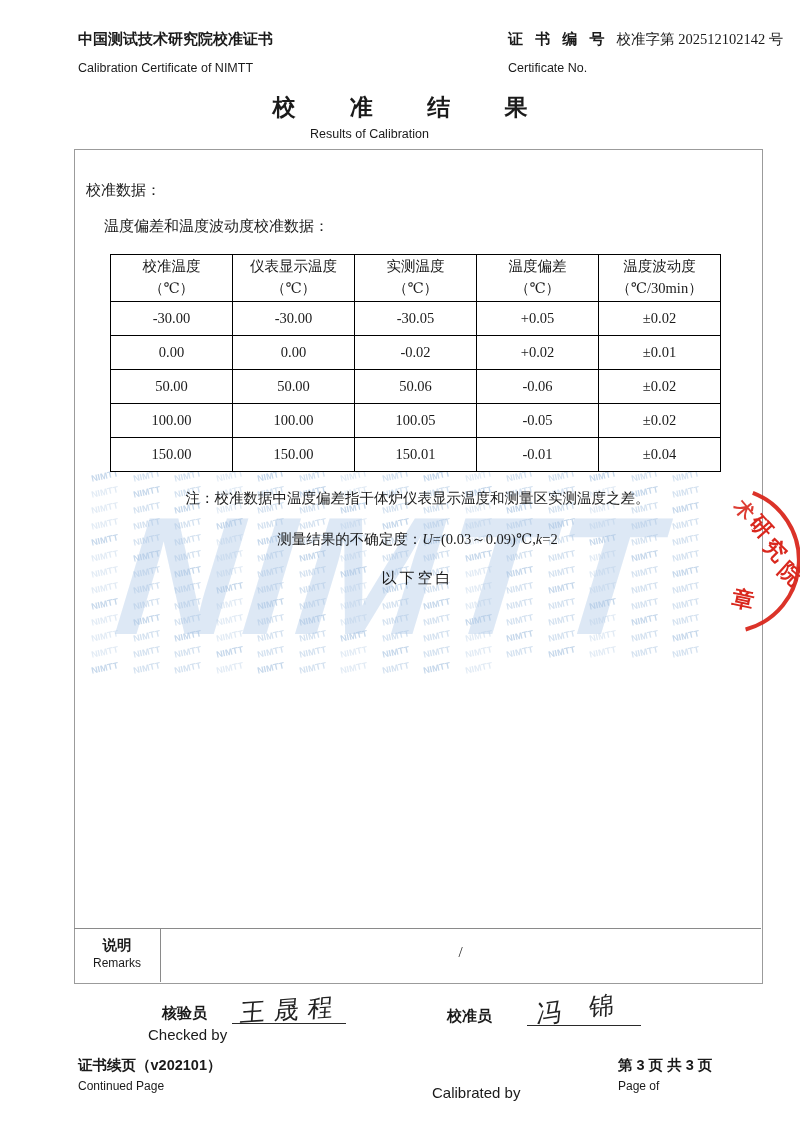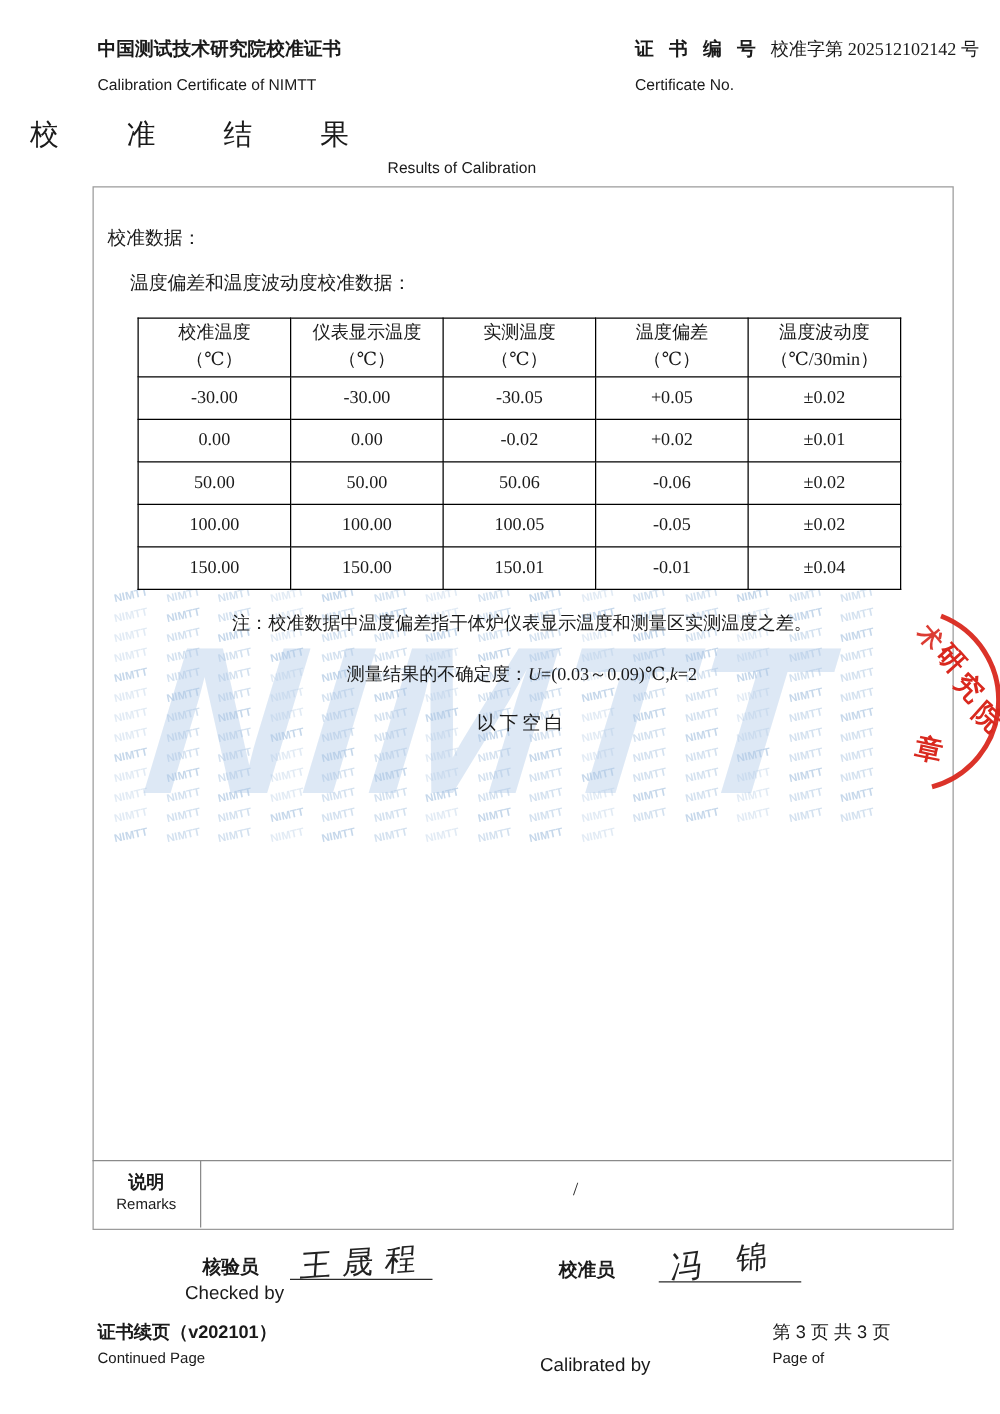--- a/index.html
+++ b/index.html
@@ -13,22 +13,22 @@
 
   
   .hdr-zh{top:30px;font-size:15px;font-weight:700;}
   .hdr-en{top:61px;font-size:12.5px;}
   .hdr-left{left:78px;}
   .hdr-right{left:508px;}
   .certno-label{font-weight:700;letter-spacing:4px;margin-right:8px;}
   .certno-value{font-weight:400;font-family:"Liberation Serif",serif;font-size:14.5px;}
 
   
-  .title-zh{left:0;top:92px;width:800px;
-    font-size:23px;font-weight:400;letter-spacing:24px;text-indent:24px;}
+  .title-zh{left:0;top:92px;width:800px;text-align:center;
+    font-size:23px;font-weight:700;letter-spacing:24px;text-indent:24px;}
   .title-en{left:0;top:127px;width:739px;text-align:center;font-size:12.5px;}
 
   
   .main-box{left:74px;top:149px;width:687px;height:833px;
     border:1px solid #9b9b9b;background:transparent;z-index:3;}
 
   .section-label{left:86px;top:181px;font-size:15px;z-index:4;}
   .table-caption{left:104px;top:217px;font-size:15px;z-index:4;}
 
   
@@ -82,21 +82,21 @@
   .checked-line{left:232px;top:995px;width:114px;height:28px;}
   .checked-name{left:240px;top:993px;letter-spacing:9px;}
   .calibrated-zh{left:447px;top:1007px;}
   .calibrated-en{left:432px;top:1084px;}
   .calibrated-line{left:527px;top:997px;width:114px;height:28px;}
   .calibrated-name{left:536px;top:991px;letter-spacing:28px;transform:rotate(-8deg) skewX(-10deg);}
 
   
   .foot-left-zh{left:78px;top:1056px;font-size:14.5px;font-weight:700;}
   .foot-left-en{left:78px;top:1079px;font-size:12px;}
-  .foot-right-zh{left:618px;top:1056px;font-size:14.5px;font-weight:400;}
+  .foot-right-zh{left:618px;top:1056px;font-size:14.5px;font-weight:700;}
   .foot-right-en{left:618px;top:1079px;font-size:12px;}
 
   
   .stamp{left:690px;top:460px;width:110px;height:200px;z-index:6;pointer-events:none;}
   .stamp text{font-family:"Liberation Serif","DejaVu Serif",serif;font-weight:700;}
 </style>
 </head>
 <body>
 
 <div class="abs wm-tiles">

